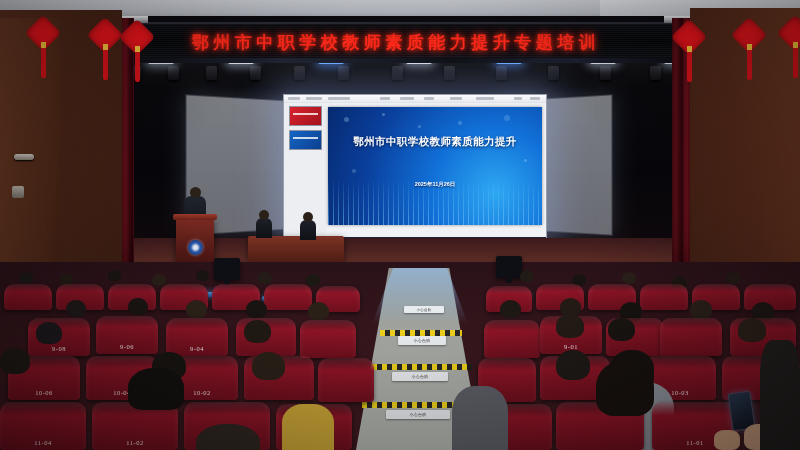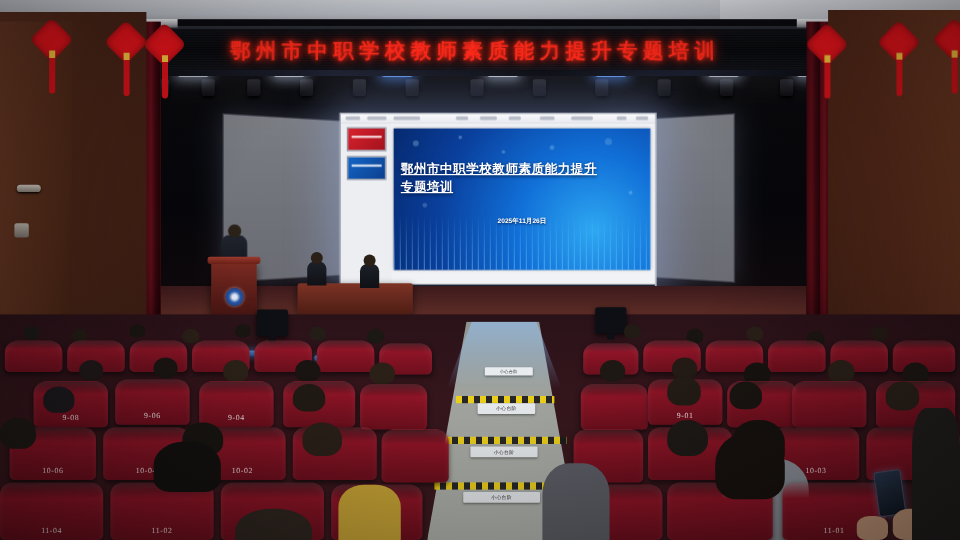--- a/index.html
+++ b/index.html
@@ -71,23 +71,23 @@
   .thumb b{position:absolute;left:3px;right:3px;top:6px;height:2px;background:rgba(255,255,255,.78);display:block;}
   .ppt-canvas{flex:1;padding:4px 4px 0 2px;box-sizing:border-box;}
   .slide{height:118px;position:relative;overflow:hidden;
     background:radial-gradient(circle at 78% 72%,#2ea8f2 0%,#1170d8 34%,#0a3f9c 70%,#062a70 100%);
     box-shadow:0 0 3px rgba(0,0,0,.4);}
   .slide:after{content:"";position:absolute;left:0;right:0;bottom:0;height:46px;
     background:repeating-linear-gradient(90deg,rgba(120,205,255,.55) 0 1px,transparent 1px 5px);
     -webkit-mask-image:linear-gradient(0deg,#000,transparent);
             mask-image:linear-gradient(0deg,#000,transparent);}
   .bokeh{position:absolute;border-radius:50%;background:rgba(190,235,255,.55);}
-  .slide-title{position:absolute;left:6px;right:6px;top:27px;color:#fff;
+  .slide-title{position:absolute;left:6px;right:6px;top:27px;text-align:center;color:#fff;
     font-size:10.5px;font-weight:bold;letter-spacing:.4px;line-height:1.45;
-    text-shadow:0 1px 3px rgba(0,20,60,.85);z-index:3;text-decoration:underline;}
+    text-shadow:0 1px 3px rgba(0,20,60,.85);z-index:3;}
   .slide-date{position:absolute;left:0;right:0;top:74px;text-align:center;color:#fff;
     font-size:5.5px;font-weight:bold;z-index:3;text-shadow:0 1px 2px rgba(0,20,60,.9);}
   .taskbar{position:absolute;left:0;right:0;bottom:0;height:6px;background:#1b2436;
     display:flex;align-items:center;gap:2px;padding-left:3px;}
   .taskbar i{width:3px;height:3px;background:#9fb6d8;border-radius:1px;display:block;}
 
   
   .banner{position:absolute;left:96px;top:22px;width:600px;height:36px;
     background:linear-gradient(180deg,#14151b 0%,#0c0d11 48%,#17181e 100%);
     border-top:2px solid #2a2c34;border-bottom:2px solid #1a1c22;
@@ -221,21 +221,20 @@
         <div class="slide">
           <div class="bokeh" style="left:16px;top:10px;width:5px;height:5px;opacity:.5"></div>
           <div class="bokeh" style="left:54px;top:6px;width:3px;height:3px;opacity:.6"></div>
           <div class="bokeh" style="left:130px;top:14px;width:4px;height:4px;opacity:.45"></div>
           <div class="bokeh" style="left:176px;top:8px;width:6px;height:6px;opacity:.35"></div>
           <div class="bokeh" style="left:24px;top:62px;width:4px;height:4px;opacity:.4"></div>
           <div class="bokeh" style="left:196px;top:52px;width:3px;height:3px;opacity:.55"></div>
           <div class="bokeh" style="left:90px;top:18px;width:3px;height:3px;opacity:.5"></div>
           <div class="slide-title">
             <div>鄂州市中职学校教师素质能力提升</div>
-            <div>专题培训</div>
           </div>
           <div class="slide-date">2025年11月26日</div>
         </div>
       </div>
     </div>
     <div class="taskbar">
       <i></i>
         <i></i>
         <i></i>
         <i></i>

